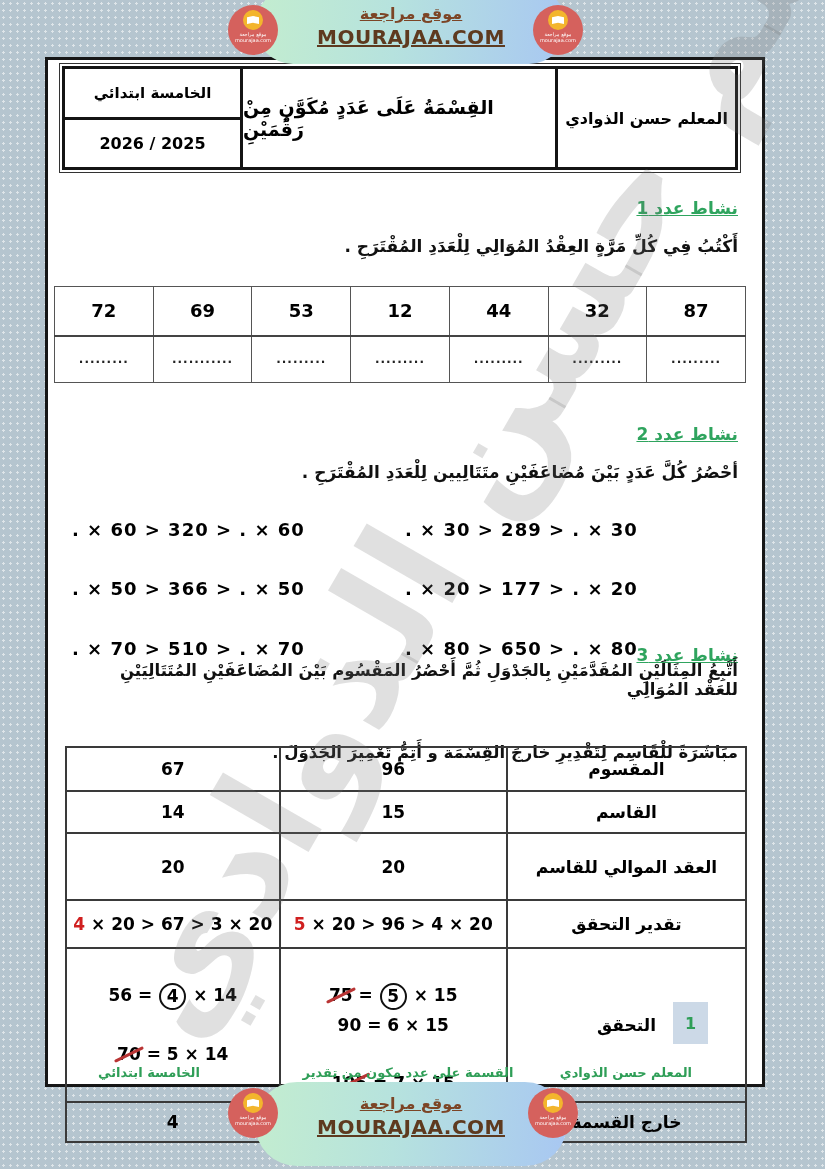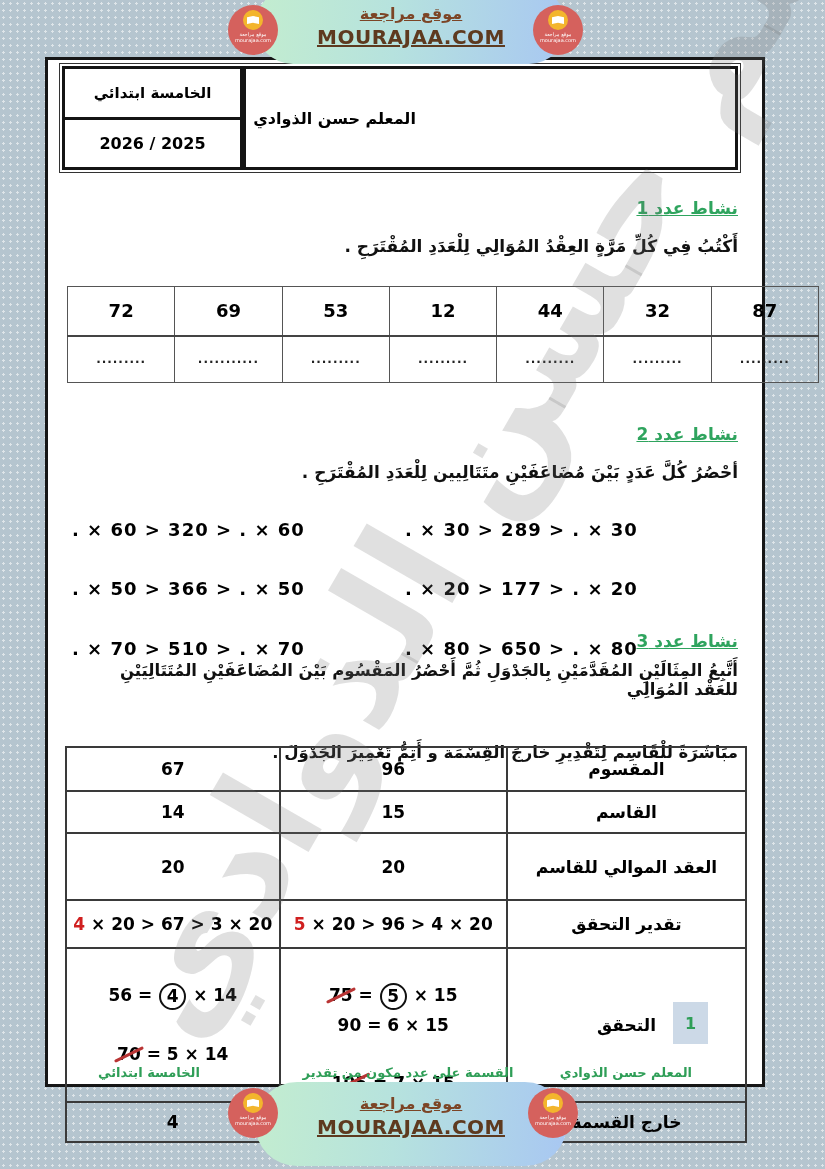--- a/index.html
+++ b/index.html
@@ -63,21 +63,21 @@
   .act-heading {
     position:absolute; right:24px; color:#2fa45e; font-weight:bold; font-size:17px;
     text-decoration:underline; direction:rtl;
   }
   .instruction {
     position:absolute; right:24px; left:24px; text-align:right; direction:rtl;
     font-weight:bold; font-size:17px; color:#111;
   }
   
   .t1 {
-    position:absolute; left:19px; top:226px; width:752px; height:96px;
+    position:absolute; left:6px; top:226px; width:692px; height:96px;
     border-collapse:collapse;
   }
   .t1 td {
     border:1px solid #555; text-align:center; font-weight:bold; font-size:18px;
     width:14.28%;
   }
   .t1 .num-row td { height:49px; border-bottom:2px solid #444; }
   .t1 .dot-row td { height:47px; font-size:12px; color:#222; letter-spacing:1px; }
   
   .expr-grid {
@@ -121,20 +121,21 @@
 
 <div class="canvas">
 
   <div class="page">
 
     <div class="header-table">
       <div class="h-grade-col">
         <div class="h-grade">الخامسة ابتدائي</div>
         <div class="h-year">2026 / 2025</div>
       </div>
+      <div class="hcell h-title">القِسْمَةُ عَلَى عَدَدٍ مُكَوَّنٍ مِنْ رَقْمَيْنِ</div>
       <div class="hcell h-teacher">المعلم حسن الذوادي</div>
     </div>
 
     <div class="act-heading" style="top:138px;">نشاط عدد 1</div>
     <div class="instruction" style="top:176px;">أَكْتُبُ فِي كُلِّ مَرَّةٍ العِقْدُ المُوَالِي لِلْعَدَدِ المُقْتَرَحِ .</div>
     <table class="t1">
       <tbody>
         <tr class="num-row">
           <td>72</td>
           <td>69</td>
@@ -160,21 +161,21 @@
     <div class="instruction" style="top:402px;">أحْصُرُ كُلَّ عَدَدٍ بَيْنَ مُضَاعَفَيْنِ متَتَالِيين لِلْعَدَدِ المُقْتَرَحِ .</div>
     <div class="expr-grid">
       <div class="expr">. × 30 &gt; 289 &gt; . × 30</div>
       <div class="expr">. × 60 &gt; 320 &gt; . × 60</div>
       <div class="expr">. × 20 &gt; 177 &gt; . × 20</div>
       <div class="expr">. × 50 &gt; 366 &gt; . × 50</div>
       <div class="expr">. × 80 &gt; 650 &gt; . × 80</div>
       <div class="expr">. × 70 &gt; 510 &gt; . × 70</div>
     </div>
 
-    <div class="act-heading" style="top:571px;margin-left:28px;">نشاط عدد 3</div>
+    <div class="act-heading" style="top:585px;margin-left:28px;">نشاط عدد 3</div>
     <div class="instruction" style="top:601px; font-size:16.5px;">أَتَّبِعُ المِثَالَيْنِ المُقَدَّمَيْنِ بِالجَدْوَلِ ثُمَّ أَحْصُرُ المَقْسُوم بَيْنَ المُضَاعَفَيْنِ المُتَتَالِيَيْنِ للعَقْد المُوَالِي</div>
     <div class="instruction" style="top:641px; font-size:16.5px;margin-top:42px;">مبَاشَرَةً للْقَاسِم لِتَقْدِيرِ خَارجَ القِسْمَة و أَتِمُّ تَعْمِيرَ الجَدْوَلَ .</div>
 
     <table class="t3">
       <colgroup>
           <col style="width:240px">
           <col style="width:228px">
           <col style="width:214px">
         </colgroup>
       <tbody>

